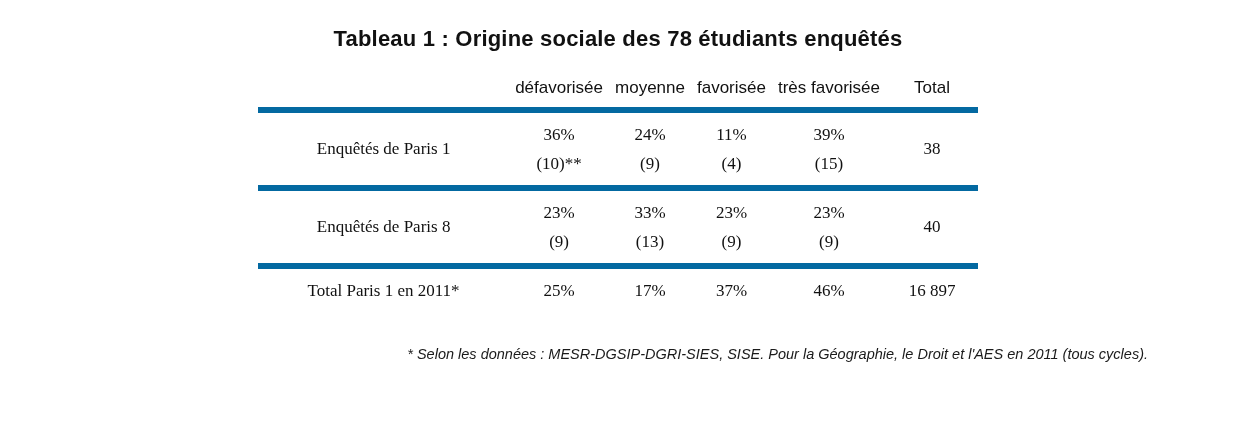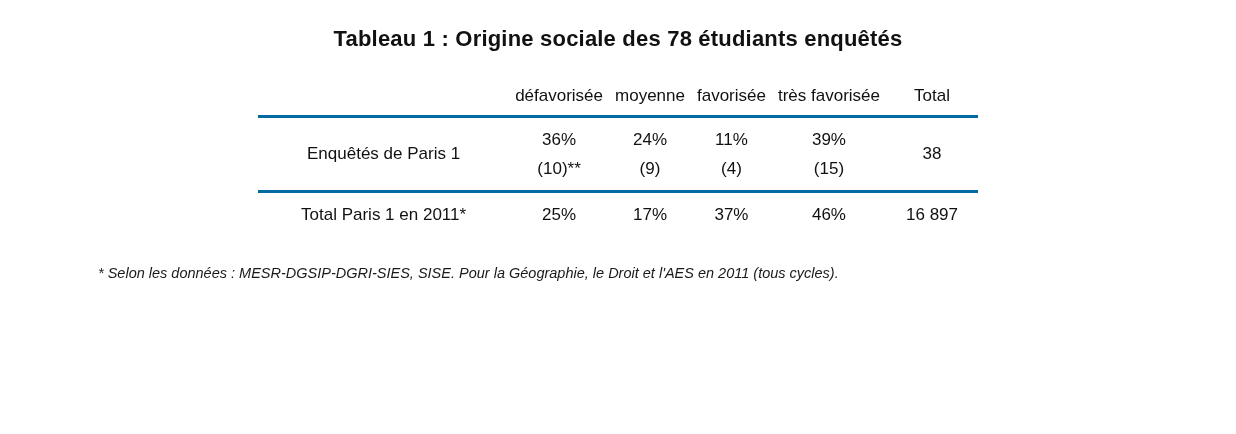--- a/index.html
+++ b/index.html
@@ -22,21 +22,21 @@
   }
   .title {
     text-align: center;
     font-size: 22px;
     font-weight: bold;
     letter-spacing: 0.2px;
     padding-top: 26px;
     color: #111111;
   }
   .table-wrap {
-    margin: 12px auto;
+    margin: 4px auto;
     width: 720px;
     padding-top: 22px;
   }
   table.data {
     width: 100%;
     border-collapse: collapse;
     font-size: 17px;
     color: #111111;
   }
   table.data th {
@@ -44,21 +44,22 @@
     font-size: 17px;
     padding: 0 6px 9px 6px;
     text-align: center;
     white-space: nowrap;
     vertical-align: bottom;
   }
   table.data th.rowhead-blank {
     width: 248px;
   }
   table.data tbody tr {
-    border-top: 3px solid #0369a1;
+    border-top: 6px solid #0369a1;
+    font-family: Liberation Serif, serif;
   }
   table.data td {
     padding: 0;
     text-align: center;
     vertical-align: middle;
     line-height: 1.05;
   }
   td.rowlabel {
     text-align: center;
     padding: 0 10px;
@@ -85,24 +86,25 @@
     height: 72px;
   }
   .row-short td {
     height: 44px;
   }
   table.data tbody tr.last-row {
     border-bottom: 1px solid #b3b3b3;
   }
   .notes {
     width: 1060px;
-    margin: 4px auto;
+    margin: 17px auto;
     padding-top: 14px;
     padding-left: 10px;
     box-sizing: border-box;
+    text-align: right;
   }
   .note {
     font-size: 14.5px;
     font-style: italic;
     color: #1a1a1a;
     line-height: 1.5;
   }
   .note + .note {
     padding-top: 11px;
   }
@@ -142,20 +144,40 @@
             <span class="pct">11%</span>
             <span class="cnt">(4)</span>
           </td>
           <td class="cell-two">
             <span class="pct">39%</span>
             <span class="cnt">(15)</span>
           </td>
           <td class="total-col">38</td>
         </tr>
 
+        <tr class="row-tall">
+          <td class="rowlabel">Enquêtés de Paris 8</td>
+          <td class="cell-two">
+            <span class="pct">23%</span>
+            <span class="cnt">(9)</span>
+          </td>
+          <td class="cell-two">
+            <span class="pct">33%</span>
+            <span class="cnt">(13)</span>
+          </td>
+          <td class="cell-two">
+            <span class="pct">23%</span>
+            <span class="cnt">(9)</span>
+          </td>
+          <td class="cell-two">
+            <span class="pct">23%</span>
+            <span class="cnt">(9)</span>
+          </td>
+          <td class="total-col">40</td>
+        </tr>
 
         <tr class="row-short">
           <td class="rowlabel">Total Paris 1 en 2011*</td>
           <td class="cell-one">25%</td>
           <td class="cell-one">17%</td>
           <td class="cell-one">37%</td>
           <td class="cell-one">46%</td>
           <td class="total-col">16 897</td>
         </tr>
 

